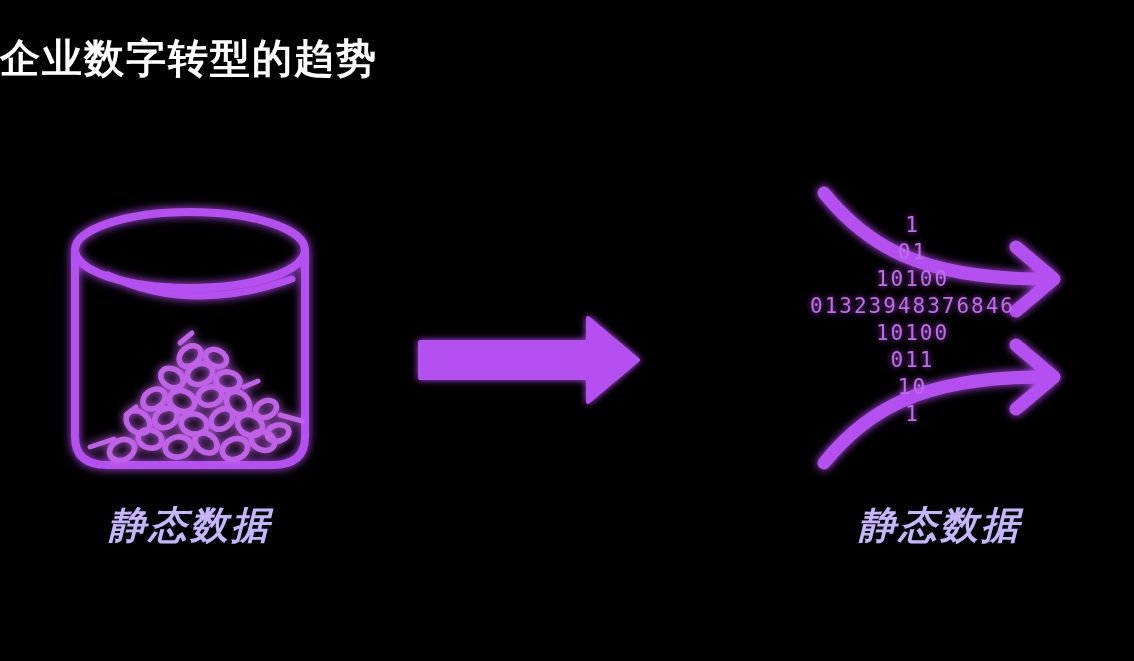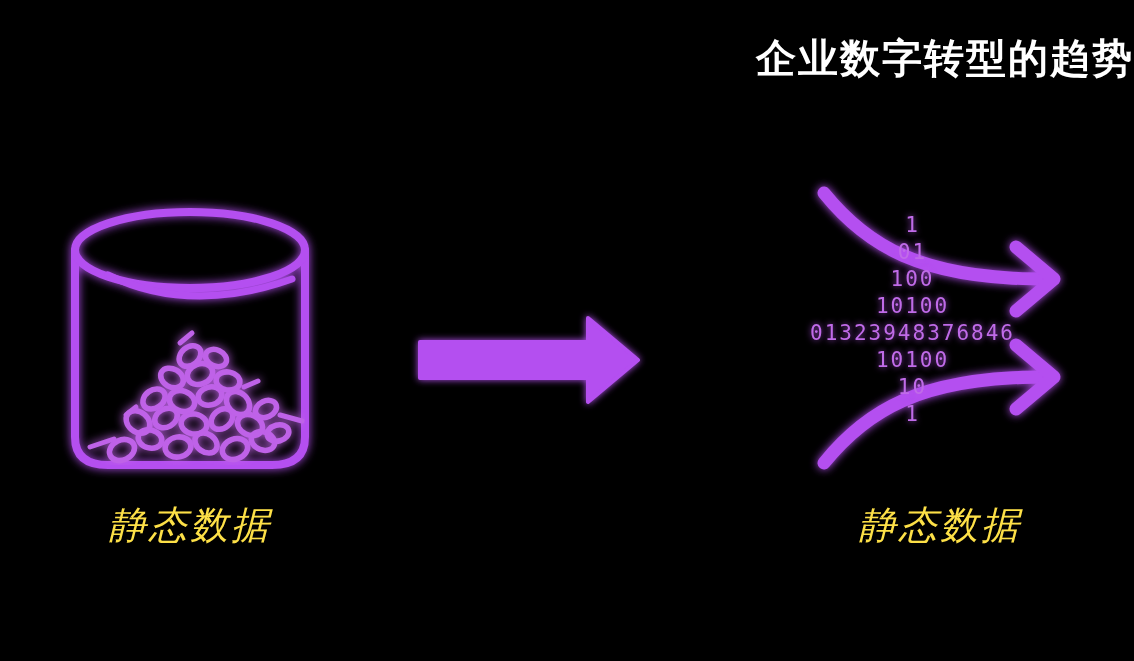--- a/index.html
+++ b/index.html
@@ -17,21 +17,21 @@
   #slide {
     position: absolute;
     inset: 0;
     background: #000000;
   }
   #slide-title {
     position: absolute;
     top: 34px;
     left: 0;
     width: 1134px;
-    text-align: right;
+    text-align: left;
     color: #ffffff;
     font-size: 40px;
     font-weight: bold;
     letter-spacing: 2px;
     line-height: 1.2;
     white-space: nowrap;
   }
   .panel {
     position: absolute;
     top: 175px;
@@ -43,24 +43,24 @@
     position: absolute;
     left: 400px;
     top: 300px;
     width: 300px;
     height: 120px;
   }
   .panel svg, #transform-arrow-panel svg { display: block; }
   .caption {
     position: absolute;
     top: 500px;
-    color: #fde047;
+    color: #c4b5fd;
     font-size: 38px;
     font-style: italic;
-    font-weight: 400;
+    font-weight: 700;
     letter-spacing: 3px;
     white-space: nowrap;
     text-align: center;
   }
   #static-caption  { left: 30px;  width: 320px; }
   #dynamic-caption { left: 775px; width: 330px; }
   .binary-col {
     position: absolute;
     left: 790px;
     top: 212px;
@@ -178,24 +178,24 @@
         <path d="M54 288 C96 236 150 202 274 202"></path>
 
         <path d="M246 170 L284 202 L246 234"></path>
       </g>
     </svg>
   </div>
 
   <div class="binary-col">
     <span class="binary-row">1</span>
     <span class="binary-row">01</span>
-    <span class="binary-row">100</span>
     <span class="binary-row">10100</span>
     <span class="binary-row">01323948376846</span>
     <span class="binary-row">10100</span>
+    <span class="binary-row">011</span>
     <span class="binary-row">10</span>
     <span class="binary-row">1</span>
   </div>
 
   <div class="caption" id="static-caption">静态数据</div>
   <div class="caption" id="dynamic-caption">静态数据</div>
 
 </div>
 
 </body></html>

